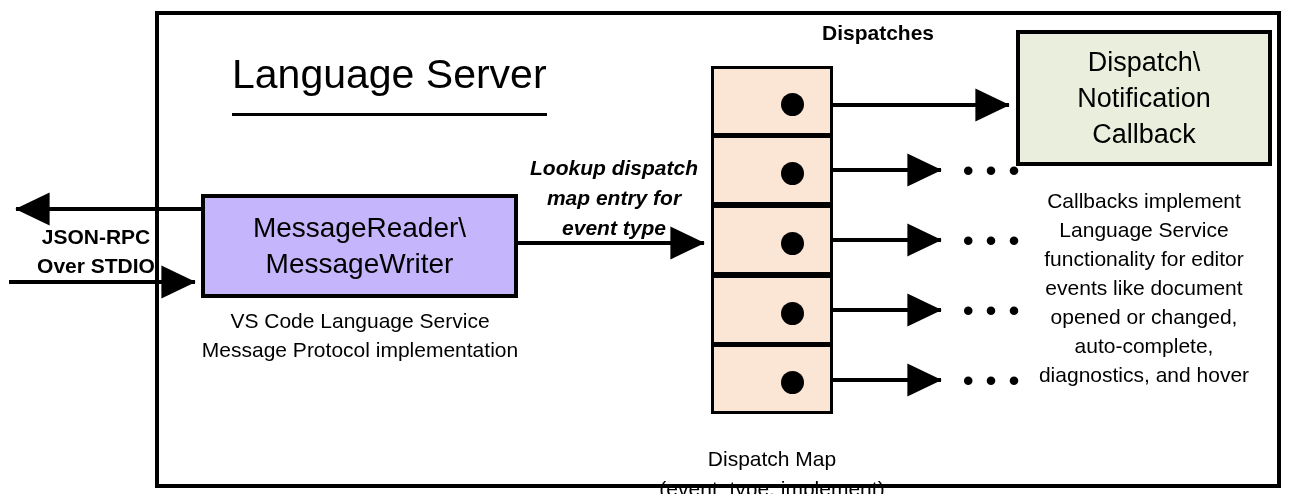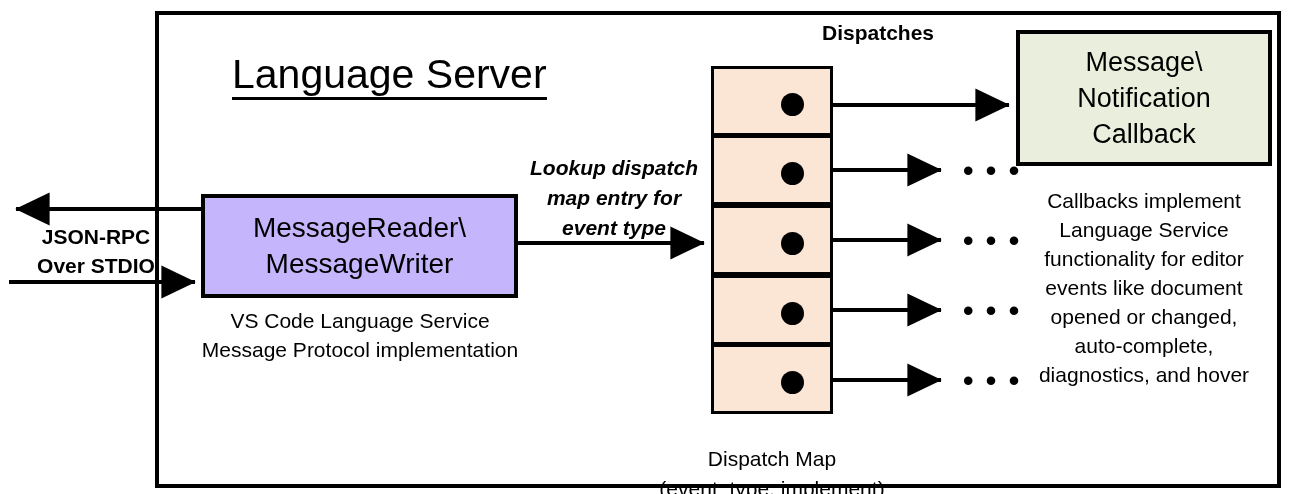--- a/index.html
+++ b/index.html
@@ -36,21 +36,21 @@
     left: 232px;
     top: 50px;
     width: 420px;
     font-size: 41px;
     line-height: 48px;
     text-align: left;
     white-space: nowrap;
   }
   #server-title .ul {
     border-bottom: 3px solid #000;
-    padding-bottom: 0;
+    padding-bottom: 16px;
   }
 
   
   #reader-writer-box {
     left: 201px;
     top: 194px;
     width: 317px;
     height: 104px;
     border: 4px solid #000;
     box-sizing: border-box;
@@ -280,21 +280,21 @@
     <div>(event_type, implement)</div>
   </div>
 
   <div class="ellipsis" style="left:963px; top:156px">• • •</div>
   <div class="ellipsis" style="left:963px; top:226px">• • •</div>
   <div class="ellipsis" style="left:963px; top:296px">• • •</div>
   <div class="ellipsis" style="left:963px; top:366px">• • •</div>
 
   <div class="abs" id="callback-box">
     <div class="boxtext">
-      <div>Message\</div>
+      <div>Dispatch\</div>
       <div>Notification</div>
       <div>Callback</div>
     </div>
   </div>
   <div class="abs" id="callback-caption">
     <div>Callbacks implement</div>
     <div>Language Service</div>
     <div>functionality for editor</div>
     <div>events like document</div>
     <div>opened or changed,</div>

